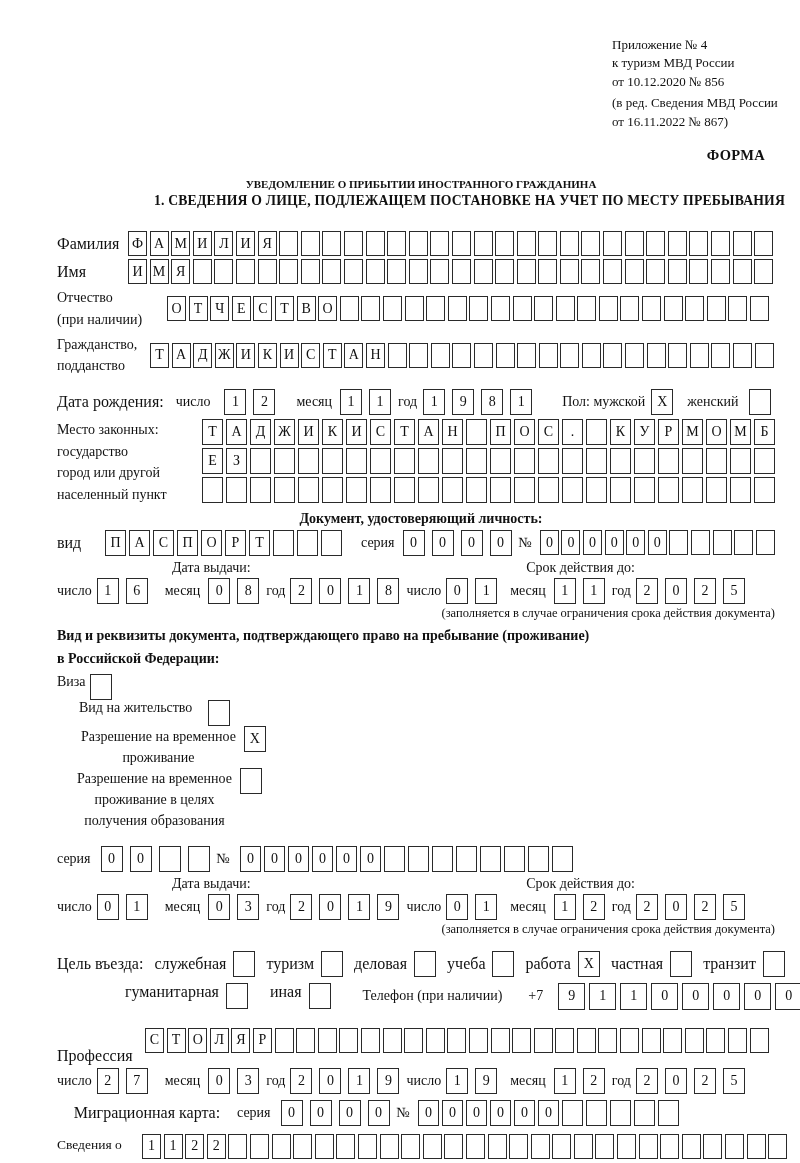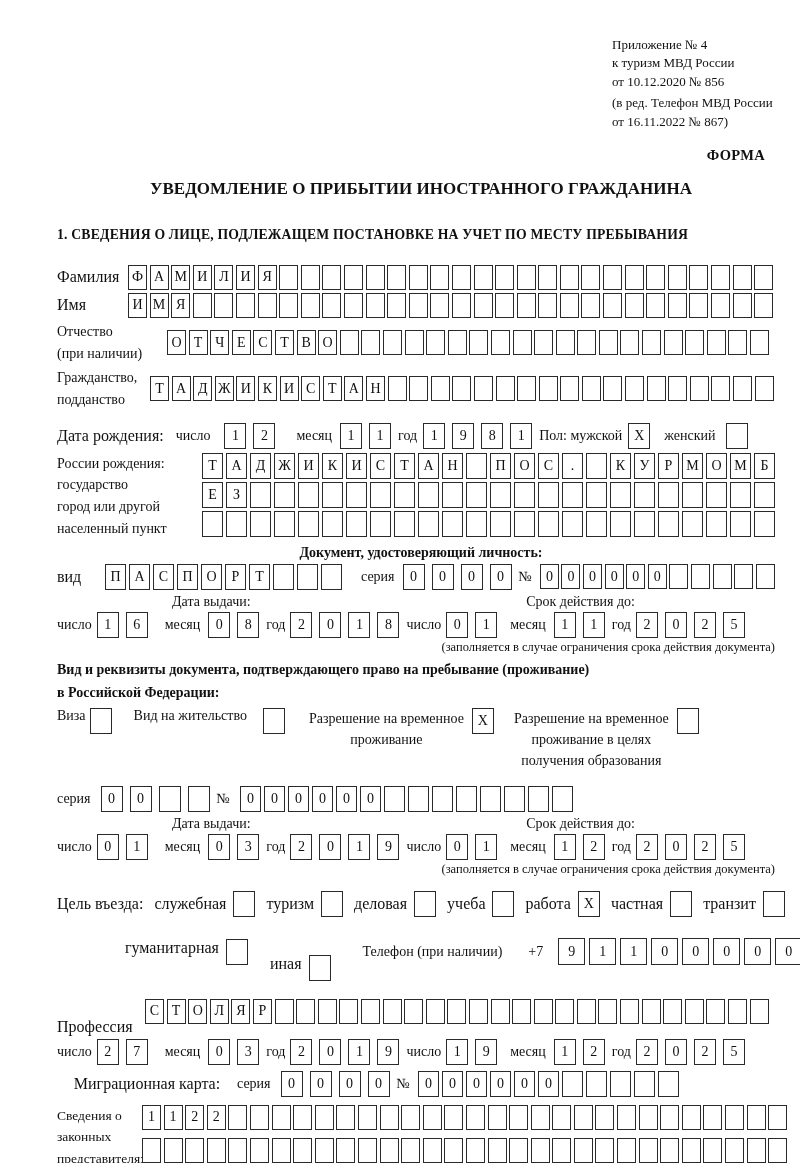--- a/index.html
+++ b/index.html
@@ -7,23 +7,23 @@
   .page {
     position:relative; width:800px; height:1163px; margin:0 auto;
     background:#ffffff; color:#111;
     font-family:"Liberation Serif","DejaVu Serif",serif;
     padding:36px 15px 0 57px; overflow:hidden;
   }
   
   .annex { margin-left:555px; font-size:13px; line-height:1.42; white-space:nowrap; }
   .annex-edit { margin-top:3px; }
   .forma { margin-top:16px; text-align:right; padding-right:20px; font-weight:bold; font-size:14.5px; letter-spacing:0.3px; }
-  .title { margin-top:13px; text-align:center; font-weight:bold; font-size:17px; line-height:1.45; }
+  .title { margin-top:13px; text-align:center; font-weight:bold; font-size:11px; line-height:1.45; }
   .title-underline { display:inline-block; width:55px; border-bottom:2px solid #333; margin-left:10px; vertical-align:baseline; }
-  .sec1 { margin-top:25px; text-align:left; font-weight:bold; font-size:13.7px; letter-spacing:0.2px; white-space:nowrap; }
+  .sec1 { text-align:right; font-weight:bold; font-size:13.7px; letter-spacing:0.2px; white-space:nowrap; }
 
   
   .row { display:flex; align-items:center; margin-bottom:3px; }
   .row-top { display:flex; align-items:center; margin-bottom:3px; }
   .lbl { font-size:16px; flex:none; }
   .lbl2 { font-size:14px; flex:none; line-height:1.55; }
   .sm { font-size:14px; flex:none; }
   .cells { display:flex; flex:none; }
 
   
@@ -44,21 +44,21 @@
 
   .doc-head { margin-top:5px; text-align:center; font-weight:bold; font-size:14px; }
   .dheads { display:flex; margin-top:4px; font-size:14px; }
   .dh-l { margin-left:115px; }
   .dh-r { margin-left:auto; margin-right:150px; }
   .dvals { display:flex; justify-content:space-between; padding-right:62px; margin-top:2px; }
   .dgroup { display:flex; align-items:center; }
   .note-r { margin-top:2px; text-align:right; padding-right:10px; font-size:12.5px; }
   .intro { margin-top:7px; font-size:14px;font-weight:bold; }
 
-  .permits { display:flex; align-items:flex-start; margin-top:7px; font-size:14px; }
+  .permits { display:flex; align-items:flex-start; margin-top:7px; font-size:14px;flex-direction:column; }
   .p-item { display:flex; align-items:flex-start; }
   .p-lines { text-align:center; line-height:1.5; }
   .permits .cells { margin-left:8px; margin-top:0; }
 
   .purpose { display:flex; align-items:center; justify-content:space-between; margin-top:14px; }
   .purpose .p-item { align-items:center; }
   .purpose .cells, .purpose2 .cells { margin-left:7px; }
   .purpose2 { display:flex; align-items:center; margin-top:6px; }
 
   .legal { display:flex; align-items:flex-start; margin-top:8px; }
@@ -68,21 +68,21 @@
 </head>
 <body>
 
 <div class="page">
 
   <div class="annex">
     <div>Приложение № 4</div>
     <div>к туризм МВД России</div>
     <div>от 10.12.2020 № 856</div>
     <div class="annex-edit">
-      <div>(в ред. Телефон МВД России</div>
+      <div>(в ред. Сведения МВД России</div>
       <div>от 16.11.2022 № 867)</div>
     </div>
   </div>
   <div class="forma">ФОРМА</div>
 
   <div class="title">
     <div>УВЕДОМЛЕНИЕ О ПРИБЫТИИ ИНОСТРАННОГО ГРАЖДАНИНА</div>
   </div>
 
   <div class="sec1">1. СВЕДЕНИЯ О ЛИЦЕ, ПОДЛЕЖАЩЕМ ПОСТАНОВКЕ НА УЧЕТ ПО МЕСТУ ПРЕБЫВАНИЯ</div>
@@ -246,33 +246,33 @@
         <span class="c">1</span>
         <span class="c">1</span>
       </span>
     <span class="sm" style="margin-right:6px;">год</span>
     <span class="cells dt">
         <span class="c">1</span>
         <span class="c">9</span>
         <span class="c">8</span>
         <span class="c">1</span>
       </span>
-    <span class="sm" style="margin-right:6px;">Пол: мужской</span>
+    <span class="sm" style="margin-right:6px;margin-left:23px;">Пол: мужской</span>
     <span class="cells cb">
         <span class="c">X</span>
       </span>
     <span class="sm" style="margin:0 10px 0 14px;">женский</span>
     <span class="cells cb">
         <span class="c"></span>
       </span>
   </div>
 
   <div class="row-top" style="margin-top:4px;">
     <span class="lbl2 bp-label">
-      <div>России рождения:</div>
+      <div>Место законных:</div>
       <div>государство</div>
       <div>город или другой</div>
       <div>населенный пункт</div>
     </span>
     <span class="bp-rows">
       <span class="cells lg">
           <span class="c">Т</span>
           <span class="c">А</span>
           <span class="c">Д</span>
           <span class="c">Ж</span>
@@ -588,21 +588,21 @@
         </span>
       </span>
   </div>
   <div class="purpose2" style="padding-left:68px;">
     <span class="p-item">
         <span>гуманитарная</span>
         <span class="cells cb">
           <span class="c"></span>
         </span>
       </span>
-    <span class="p-item" style="margin-left:22px;margin-top:32px;">
+    <span class="p-item" style="margin-left:22px;">
         <span>иная</span>
         <span class="cells cb">
           <span class="c"></span>
         </span>
       </span>
     <span class="sm" style="margin-left:32px;">Телефон (при наличии)</span>
     <span class="sm" style="margin:0 8px 0 26px;">+7</span>
     <span class="cells ph">
         <span class="c">9</span>
         <span class="c">1</span>

